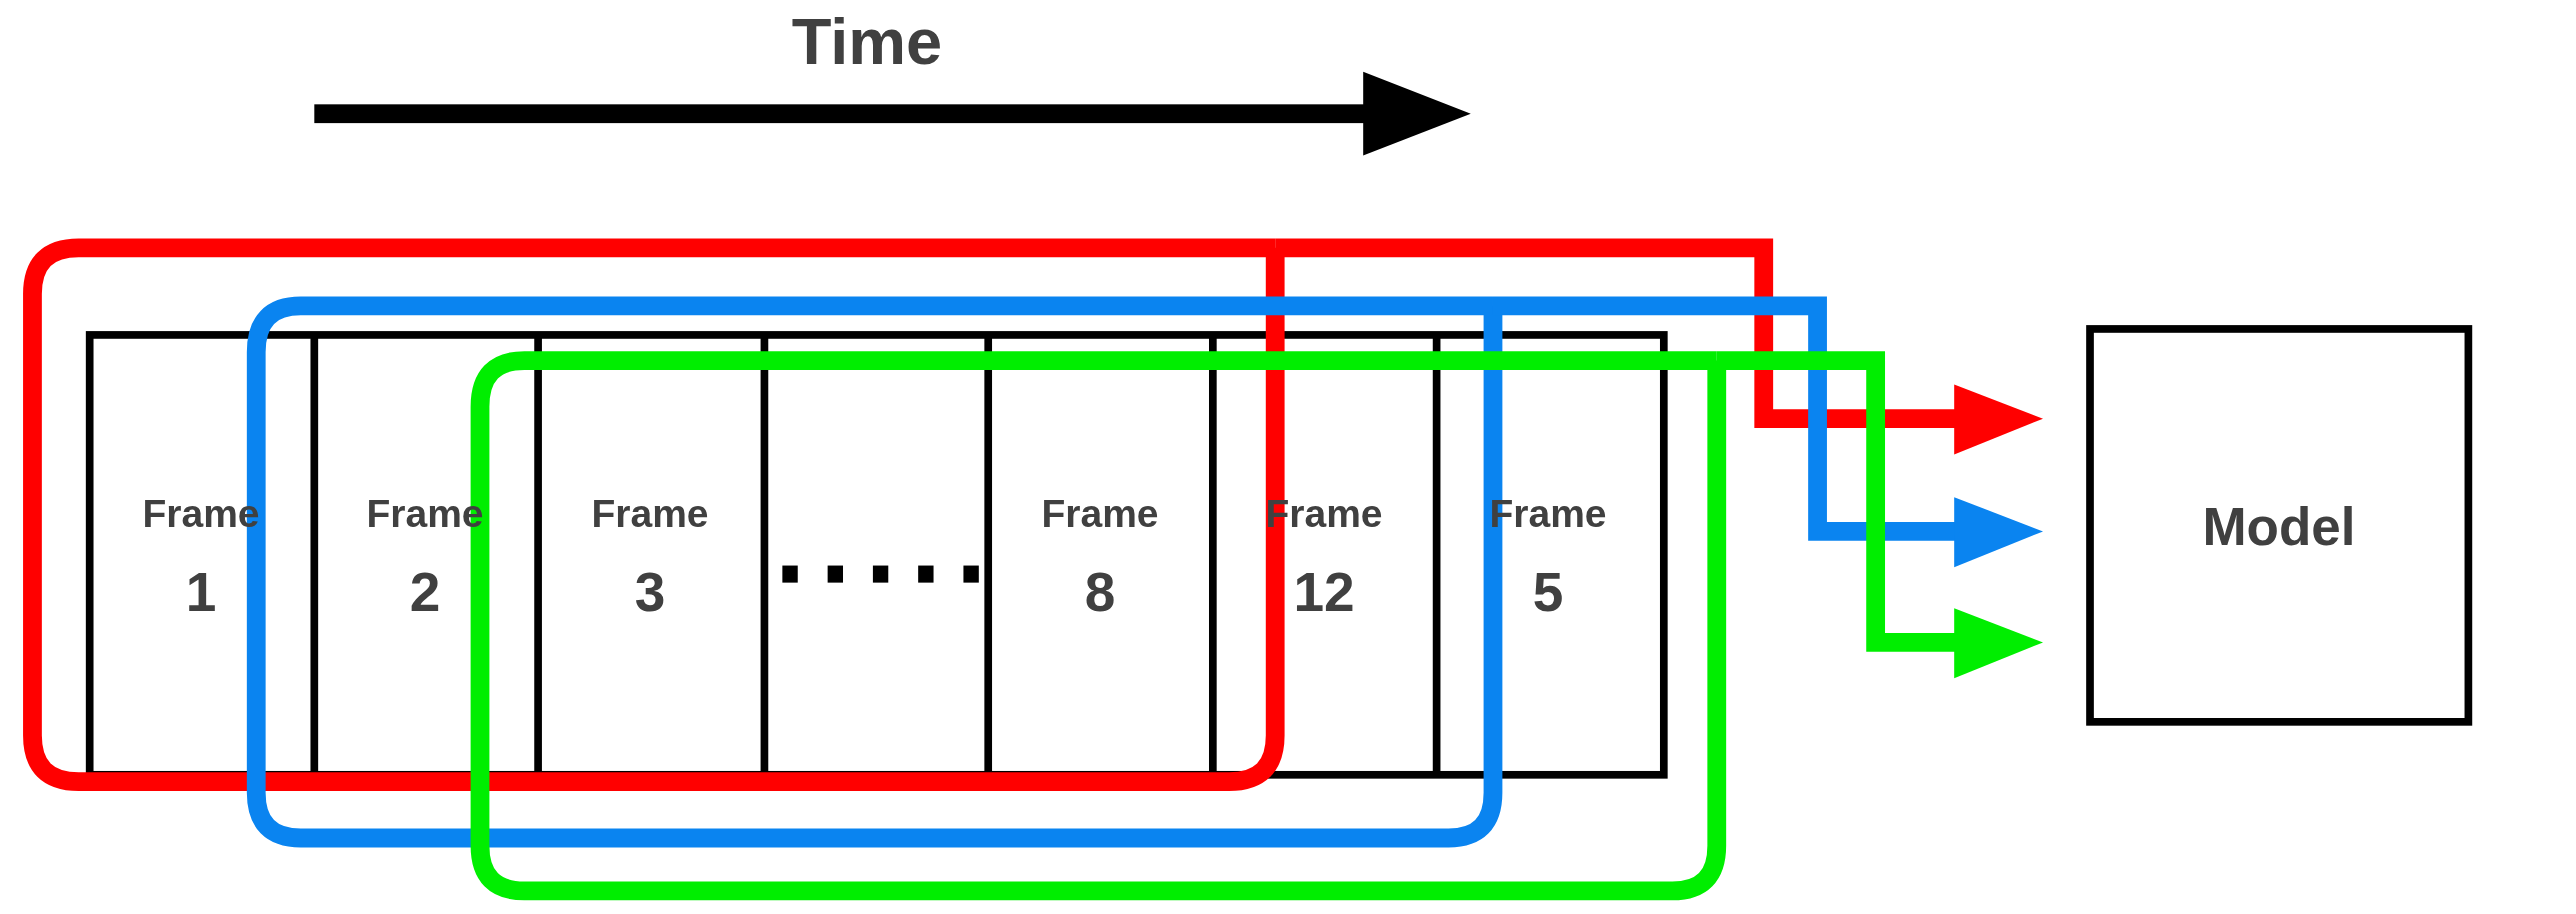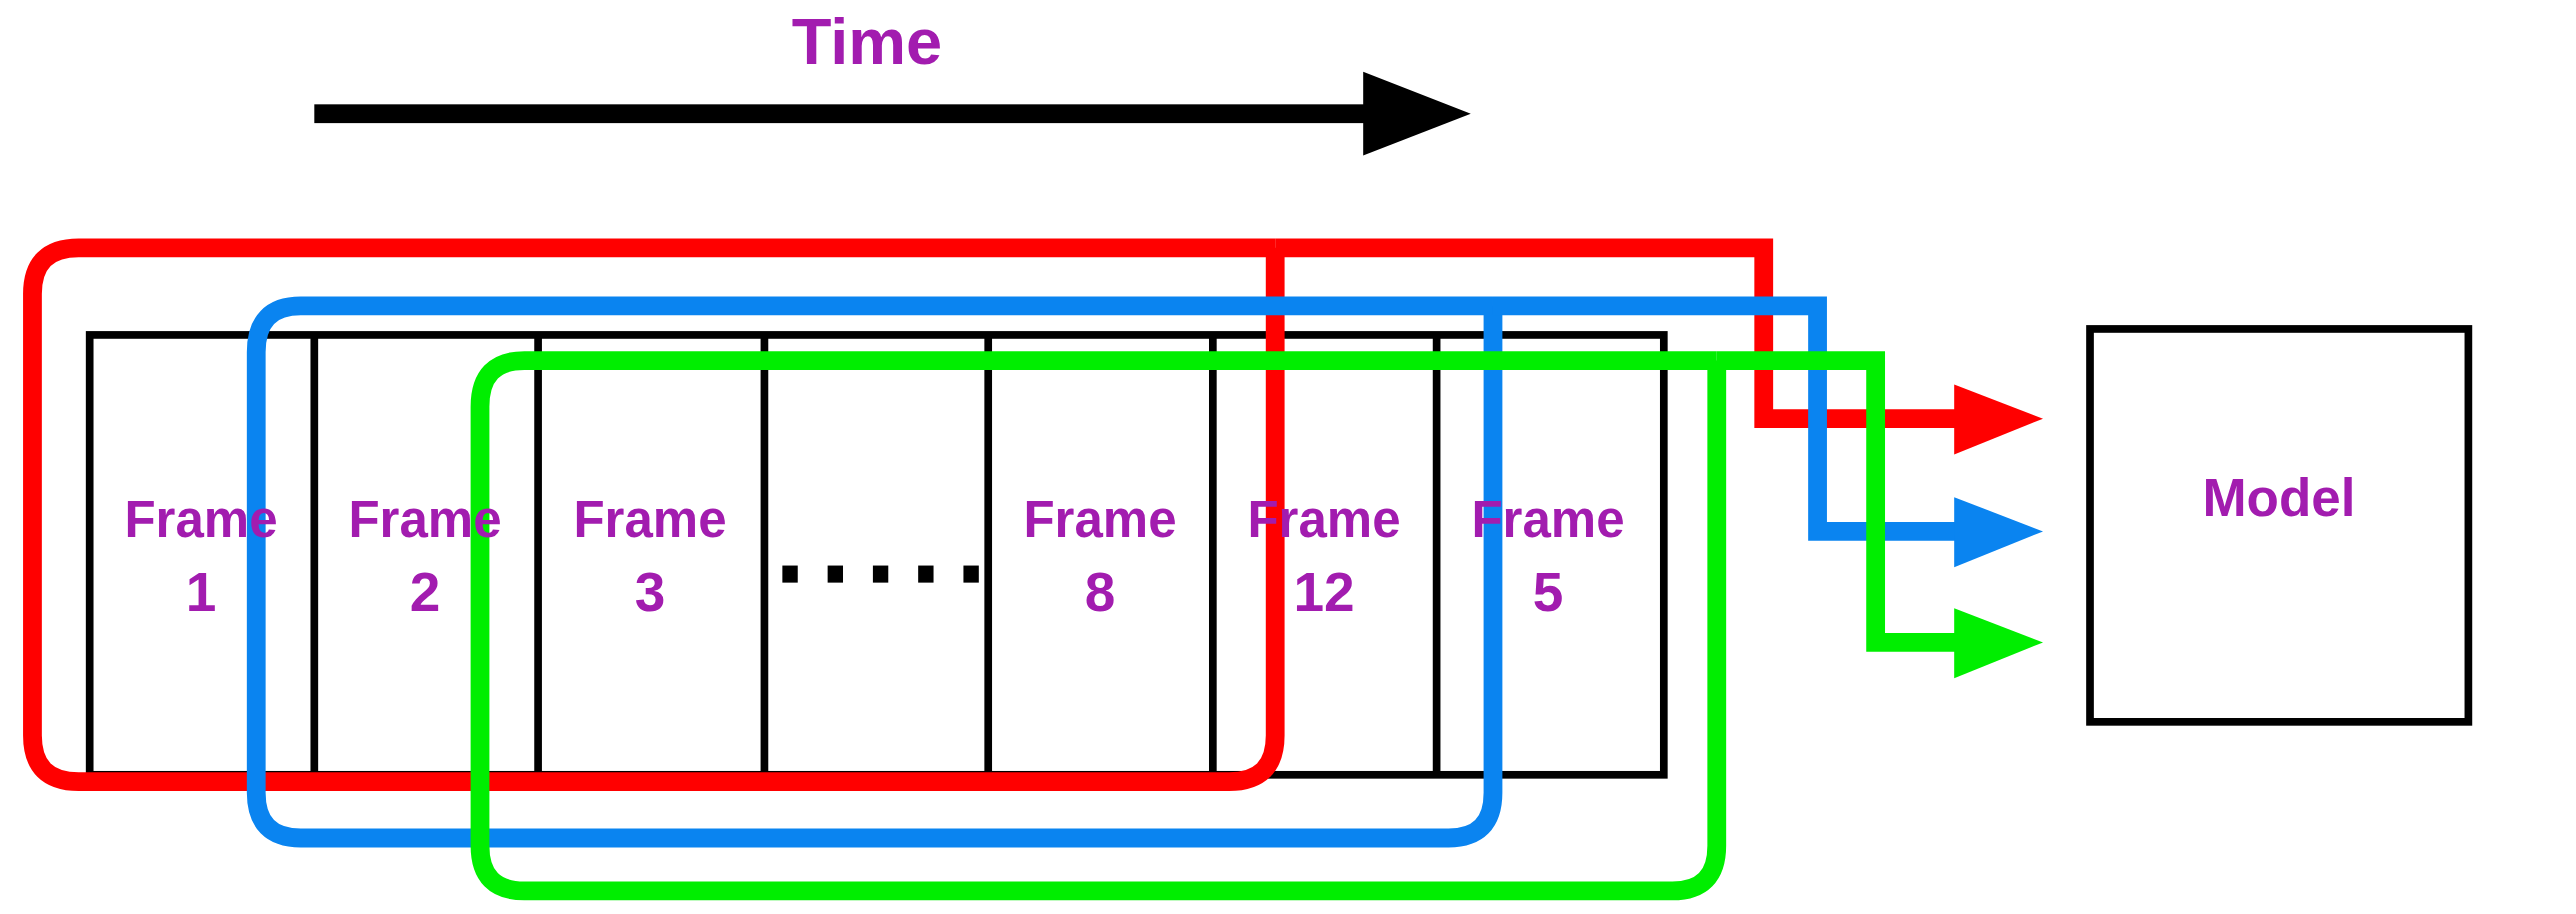--- a/index.html
+++ b/index.html
@@ -21,47 +21,47 @@
     position: absolute;
     left: 0;
     top: 0;
     width: 2576px;
     height: 915px;
   }
   .lbl {
     position: absolute;
     font-family: "Liberation Sans", sans-serif;
     font-weight: bold;
-    color: #a21caf;
+    color: #404040;
     white-space: nowrap;
     text-align: center;
     line-height: 1.0;
     user-select: none;
   }
   .time-label {
     font-size: 65px;
     left: 0;
     top: 8.5px;
     width: 1734px;
     text-align: center;
   }
   .frame-word {
-    font-size: 51px;
+    font-size: 39px;
     top: 494px;
     width: 256px;
   }
   .frame-num {
     font-size: 55px;
     top: 565px;
     width: 256px;
   }
   .model-label {
     font-size: 53px;
     left: 2090px;
-    top: 471px;
+    top: 500px;
     width: 378px;
   }
 </style>
 </head>
 <body>
 
 <div id="stage">
 
   <svg id="canvas" viewBox="0 0 3016 1071" xmlns="http://www.w3.org/2000/svg">
 

